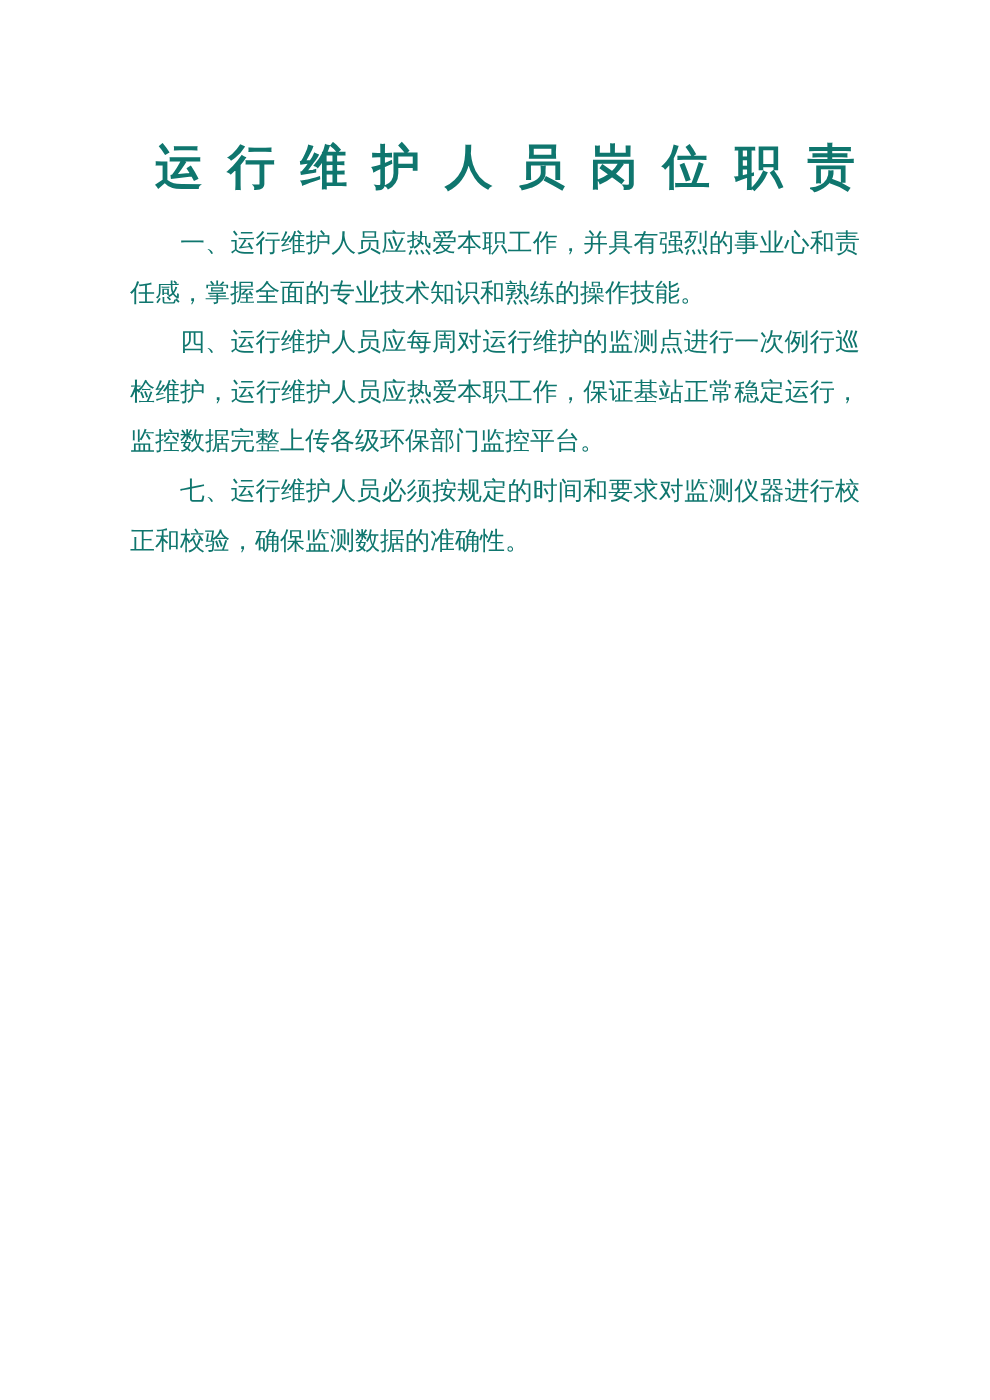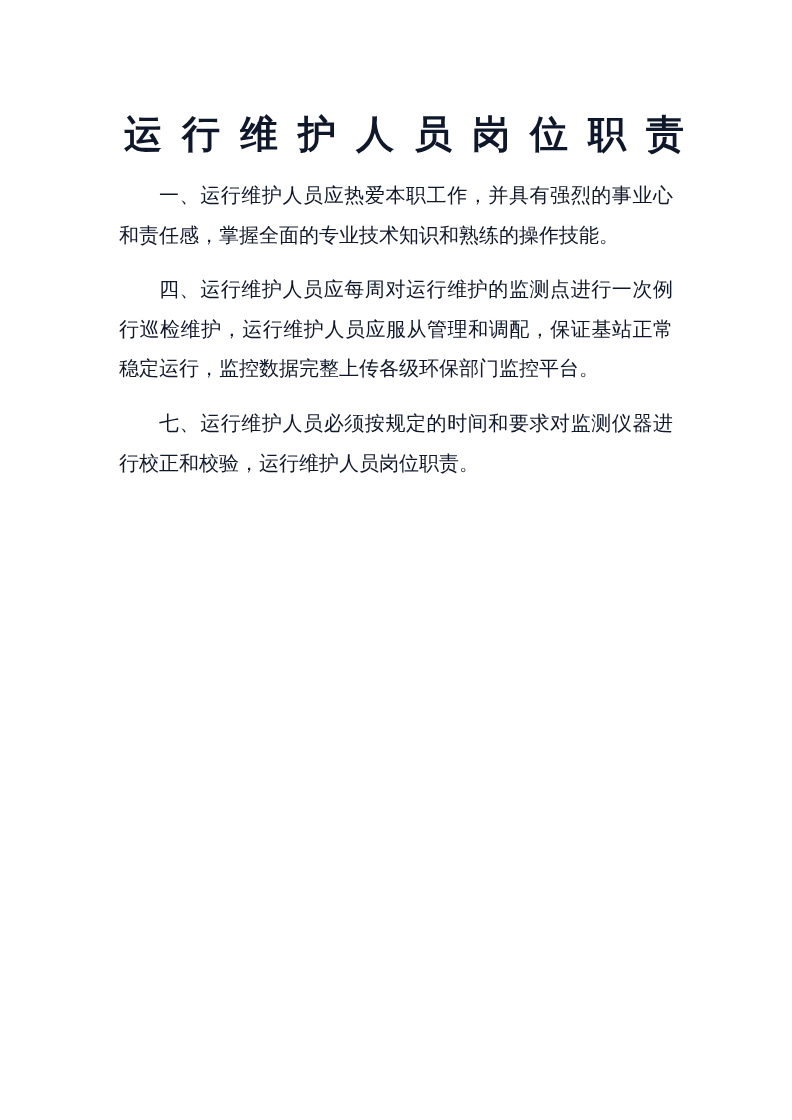--- a/index.html
+++ b/index.html
@@ -7,52 +7,52 @@
     padding: 0;
     background: #ffffff;
   }
   .page {
     position: relative;
     width: 792px;
     height: 1120px;
     background: #ffffff;
     overflow: hidden;
     font-family: "Liberation Serif", "DejaVu Serif", serif;
-    color: #0f172a;
+    color: #0f766e;
   }
   .content {
     position: absolute;
     left: 104px;
     top: 112px;
     width: 584px;
   }
   .doc-title {
     margin: 0 0 20px 0;
     padding-left: 20px; 
     font-size: 38px;
     line-height: 44px;
     font-weight: bold;
     letter-spacing: 20px;
     text-align: center;
     white-space: nowrap;
   }
   .doc-body p {
-    margin: 15px;
+    margin: 0;
     font-size: 20px;
     line-height: 39.6px;
     text-align: justify;
     text-indent: 2em;
     word-break: break-all;
   }
 </style>
 </head>
 <body>
 
 <div class="page">
   <div class="content">
     <h1 class="doc-title">运行维护人员岗位职责</h1>
     <div class="doc-body">
       <p>一、运行维护人员应热爱本职工作，并具有强烈的事业心和责任感，掌握全面的专业技术知识和熟练的操作技能。</p>
-      <p>四、运行维护人员应每周对运行维护的监测点进行一次例行巡检维护，运行维护人员应服从管理和调配，保证基站正常稳定运行，监控数据完整上传各级环保部门监控平台。</p>
-      <p>七、运行维护人员必须按规定的时间和要求对监测仪器进行校正和校验，运行维护人员岗位职责。</p>
+      <p>四、运行维护人员应每周对运行维护的监测点进行一次例行巡检维护，运行维护人员应热爱本职工作，保证基站正常稳定运行，监控数据完整上传各级环保部门监控平台。</p>
+      <p>七、运行维护人员必须按规定的时间和要求对监测仪器进行校正和校验，确保监测数据的准确性。</p>
     </div>
   </div>
 </div>
 
 </body></html>

